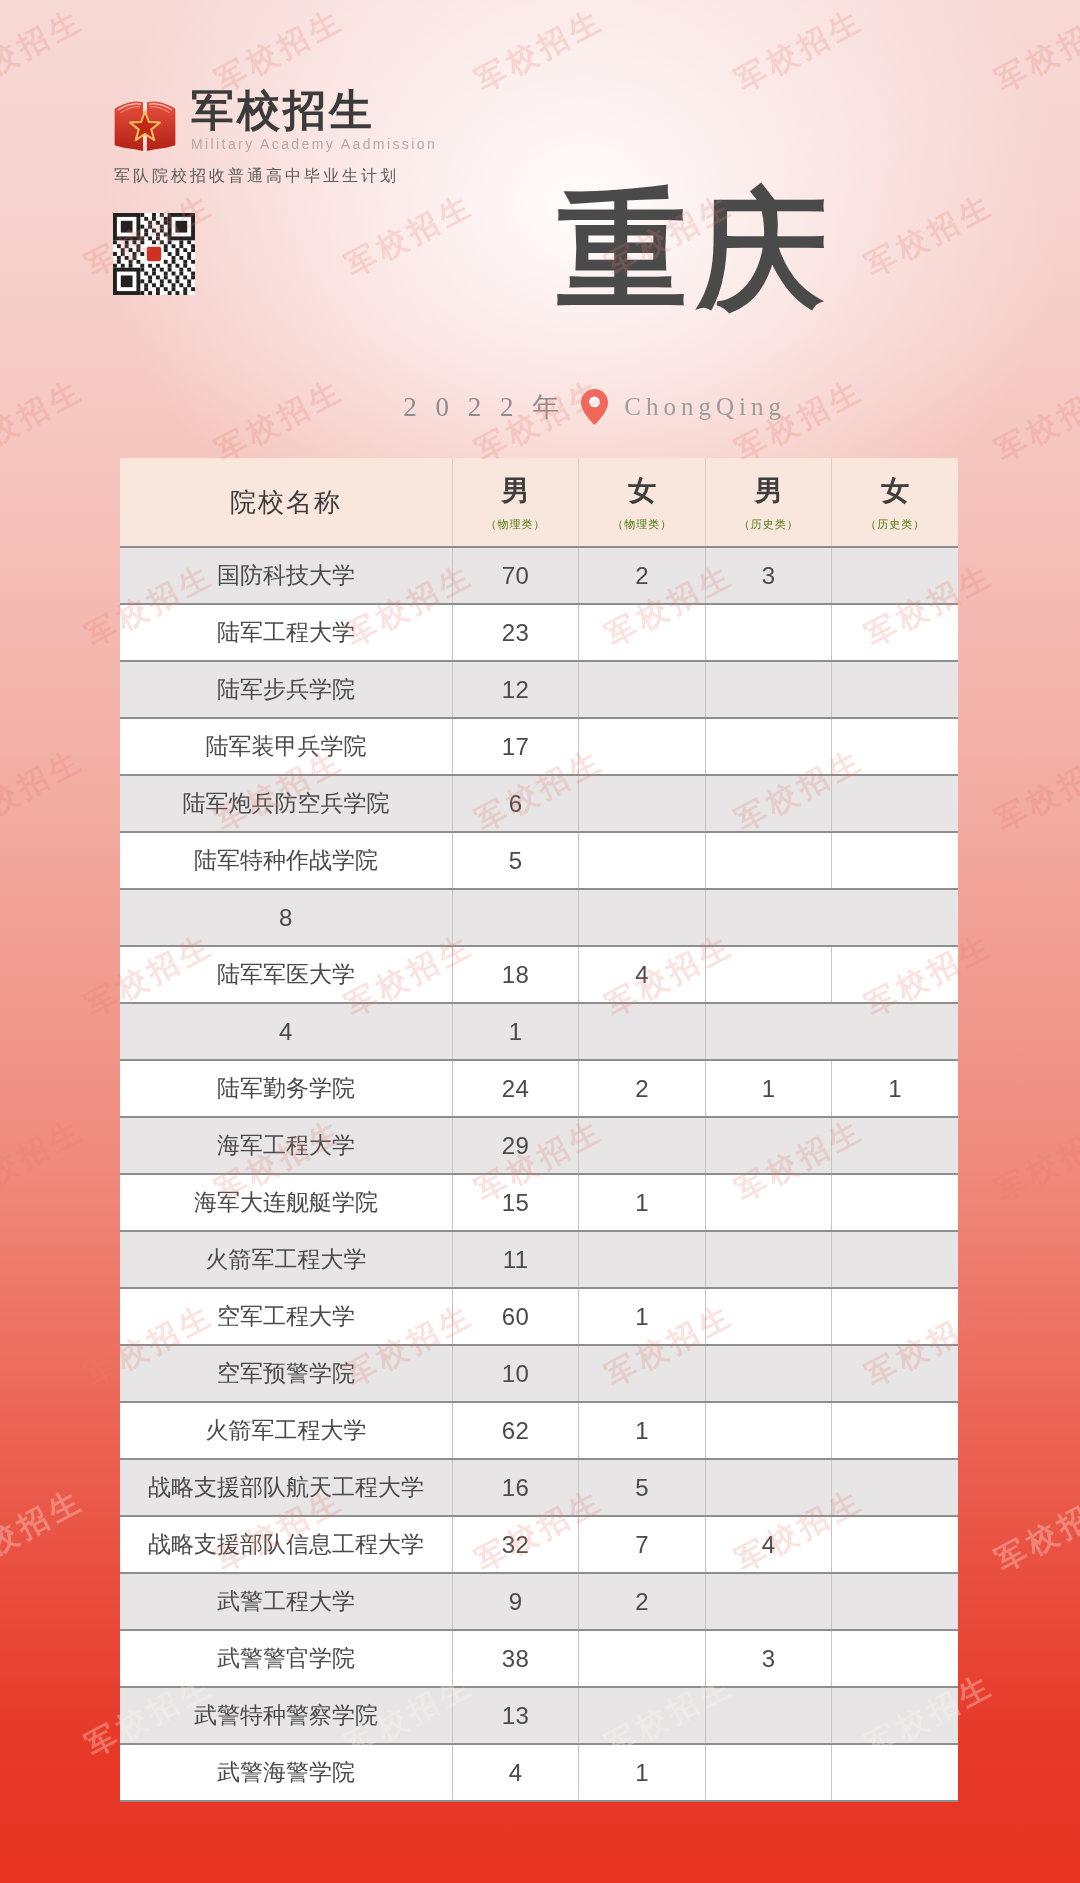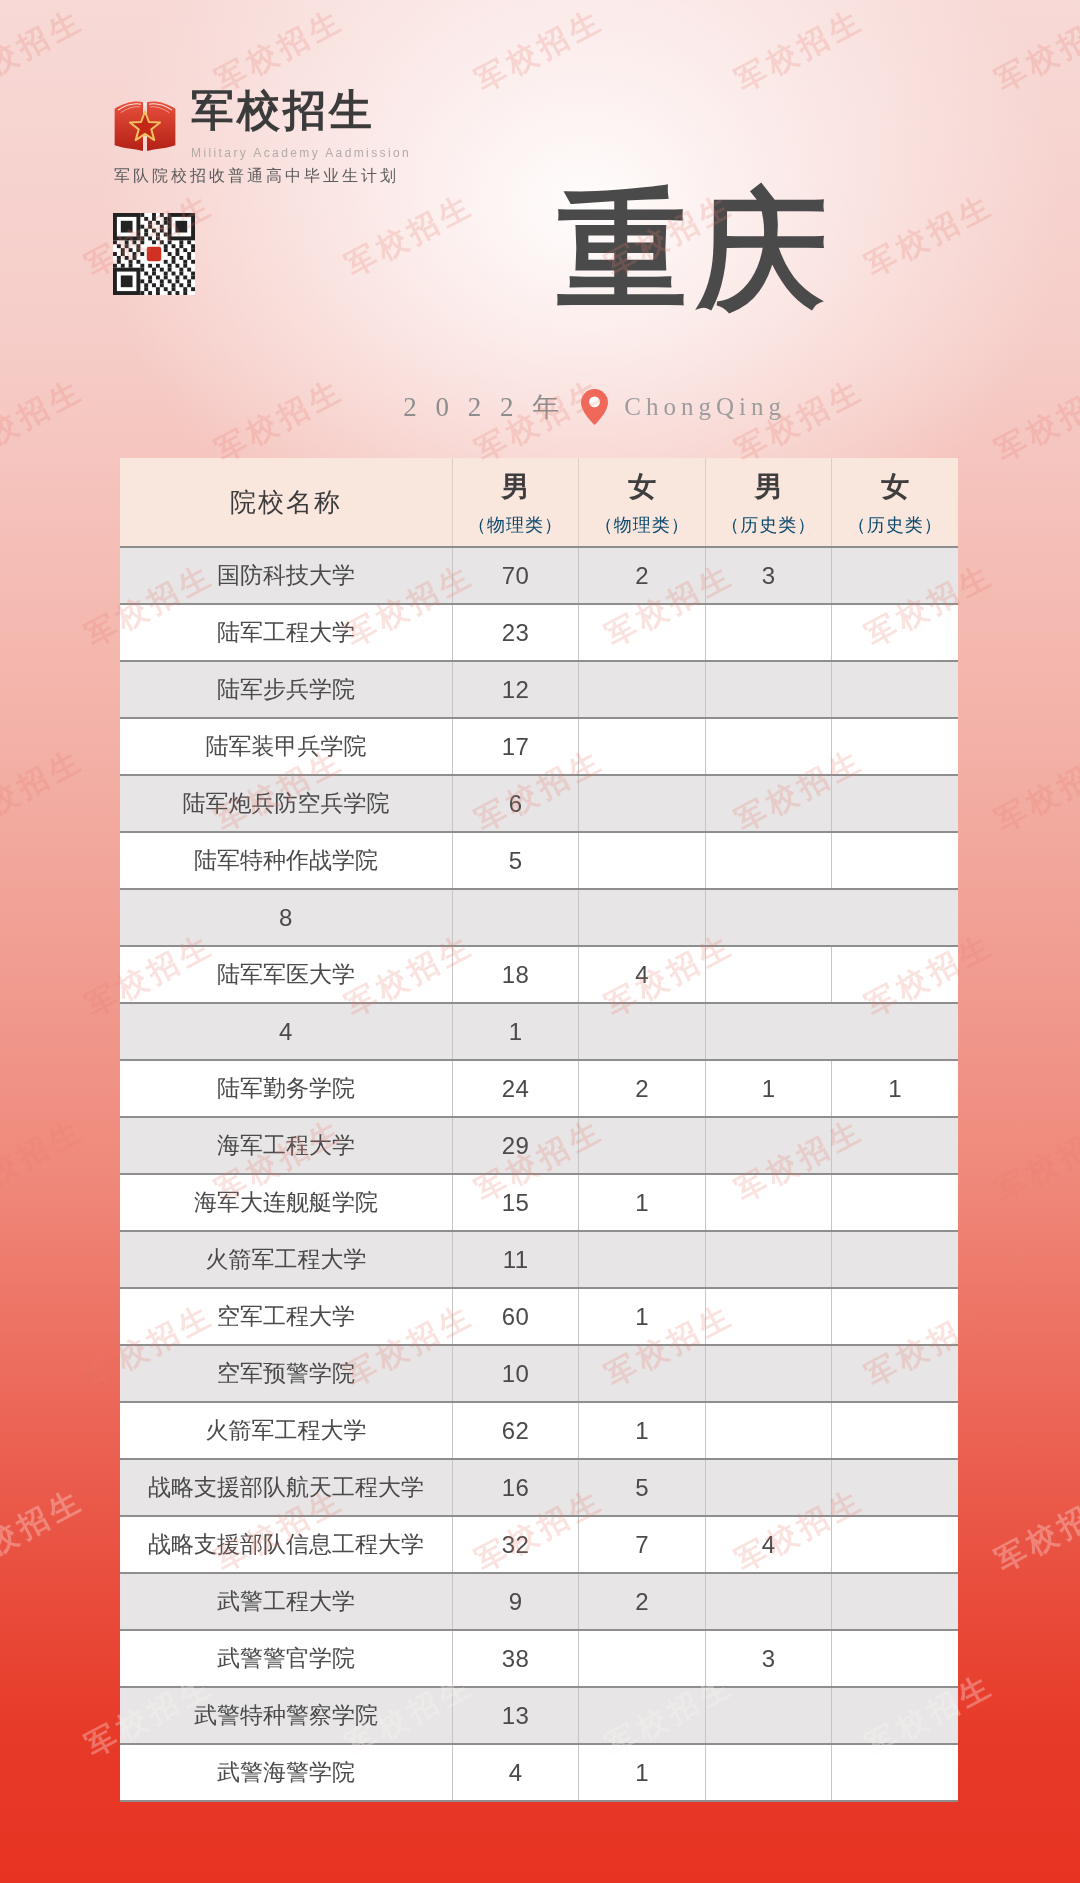--- a/index.html
+++ b/index.html
@@ -10,42 +10,42 @@
     font-family:"Liberation Sans", sans-serif;
     background:
       radial-gradient(ellipse 62% 30% at 54% 11%, rgba(255,255,255,0.95) 0%, rgba(255,255,255,0.0) 72%),
       linear-gradient(180deg,#f7d9d6 0%, #f6cdc8 18%, #f3b0a6 40%, #ef8a7c 62%, #ea5848 80%, #e73a29 92%, #e73322 100%);
   }
   
   .brand{position:absolute;left:112px;top:88px;display:flex;gap:13px;align-items:flex-start;z-index:1;}
   .book-icon{width:66px;height:76px;flex:0 0 auto;}
   .brand-text{display:flex;flex-direction:column;}
   .brand-title{font-size:43px;font-weight:bold;color:#3b3b3b;letter-spacing:3px;line-height:1.05;}
-  .brand-sub{font-size:12px;color:#b3aaa8;letter-spacing:2.4px;margin-top:13px;}
+  .brand-sub{font-size:14px;color:#b3aaa8;letter-spacing:2.4px;margin-top:3px;}
   .tagline{position:absolute;left:114px;top:166px;z-index:1;
     font-family:"Liberation Serif", serif;
     font-size:16px;color:#5c5c5c;letter-spacing:3px;}
   .qr{position:absolute;left:113px;top:213px;width:82px;height:82px;z-index:1;}
   
   .region-title{position:absolute;top:186px;right:243px;z-index:1;
     font-family:"Liberation Serif", serif;font-weight:bold;
     font-size:130px;line-height:1;color:#4a4a4a;letter-spacing:10px;}
   .year-row{position:absolute;top:389px;right:294px;z-index:1;display:flex;align-items:center;gap:16px;font-family:Liberation Serif, serif;}
   .year-text{font-size:27px;color:#8d8d8d;letter-spacing:6px;}
   .pin-icon{width:27px;height:36px;display:block;}
   .region-en{font-size:25px;color:#9d9d9d;letter-spacing:5px;}
   
   .tbl{position:absolute;left:120px;top:458px;width:838px;z-index:1;border-bottom:2px solid #8e8e8e;}
   .trow,.thead{display:grid;grid-template-columns:39.6% 15.1% 15.1% 15.1% 15.1%;}
   .thead{background:#f9e6dd;height:88px;}
   .hcell{display:flex;flex-direction:column;align-items:center;justify-content:center;}
   .hcell+.hcell{border-left:1px solid rgba(0,0,0,0.10);}
   .hname{font-size:26px;font-weight:normal;color:#3c3c3c;letter-spacing:2px;}
   .hlabel{font-family:"Liberation Serif", serif;font-size:28px;font-weight:bold;color:#3e3e3e;}
-  .hsub{font-family:"Liberation Serif", serif;font-size:18px;color:#0c4a6e;margin-top:7px;letter-spacing:1px;}
+  .hsub{font-family:"Liberation Serif", serif;font-size:11px;color:#4d7c0f;margin-top:7px;letter-spacing:1px;}
   .trow{height:55px;border-top:2px solid #8e8e8e;background:#ffffff;}
   .trow:nth-child(odd){background:#e7e5e5;}
   .cell{display:flex;align-items:center;justify-content:center;
     font-size:23px;color:#4a4a4a;}
   .cell+.cell{border-left:1px solid #c6c4c4;}
   .cell.num{font-size:24px;letter-spacing:0.5px;}
   
   .wm{position:absolute;z-index:2;font-size:30px;font-weight:bold;letter-spacing:5px;
       transform:rotate(-28deg);white-space:nowrap;pointer-events:none;}
 </style>

